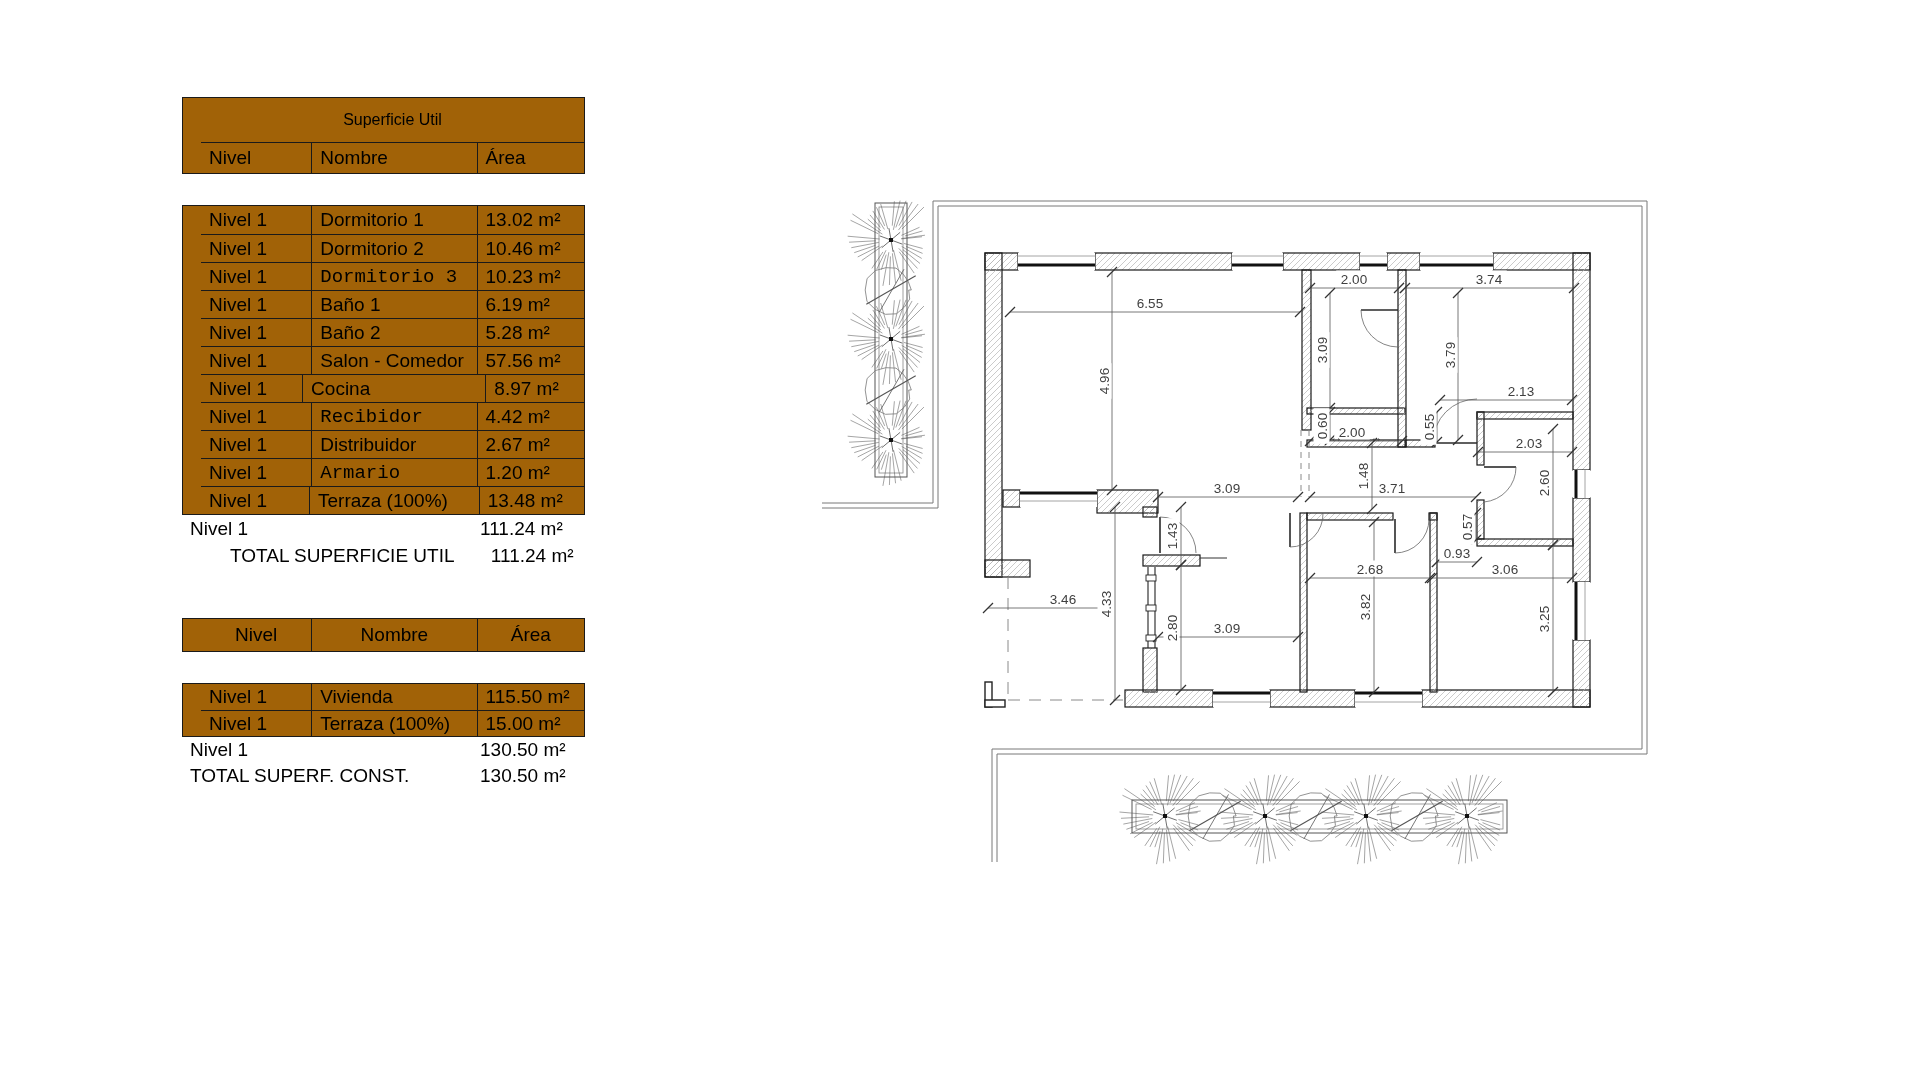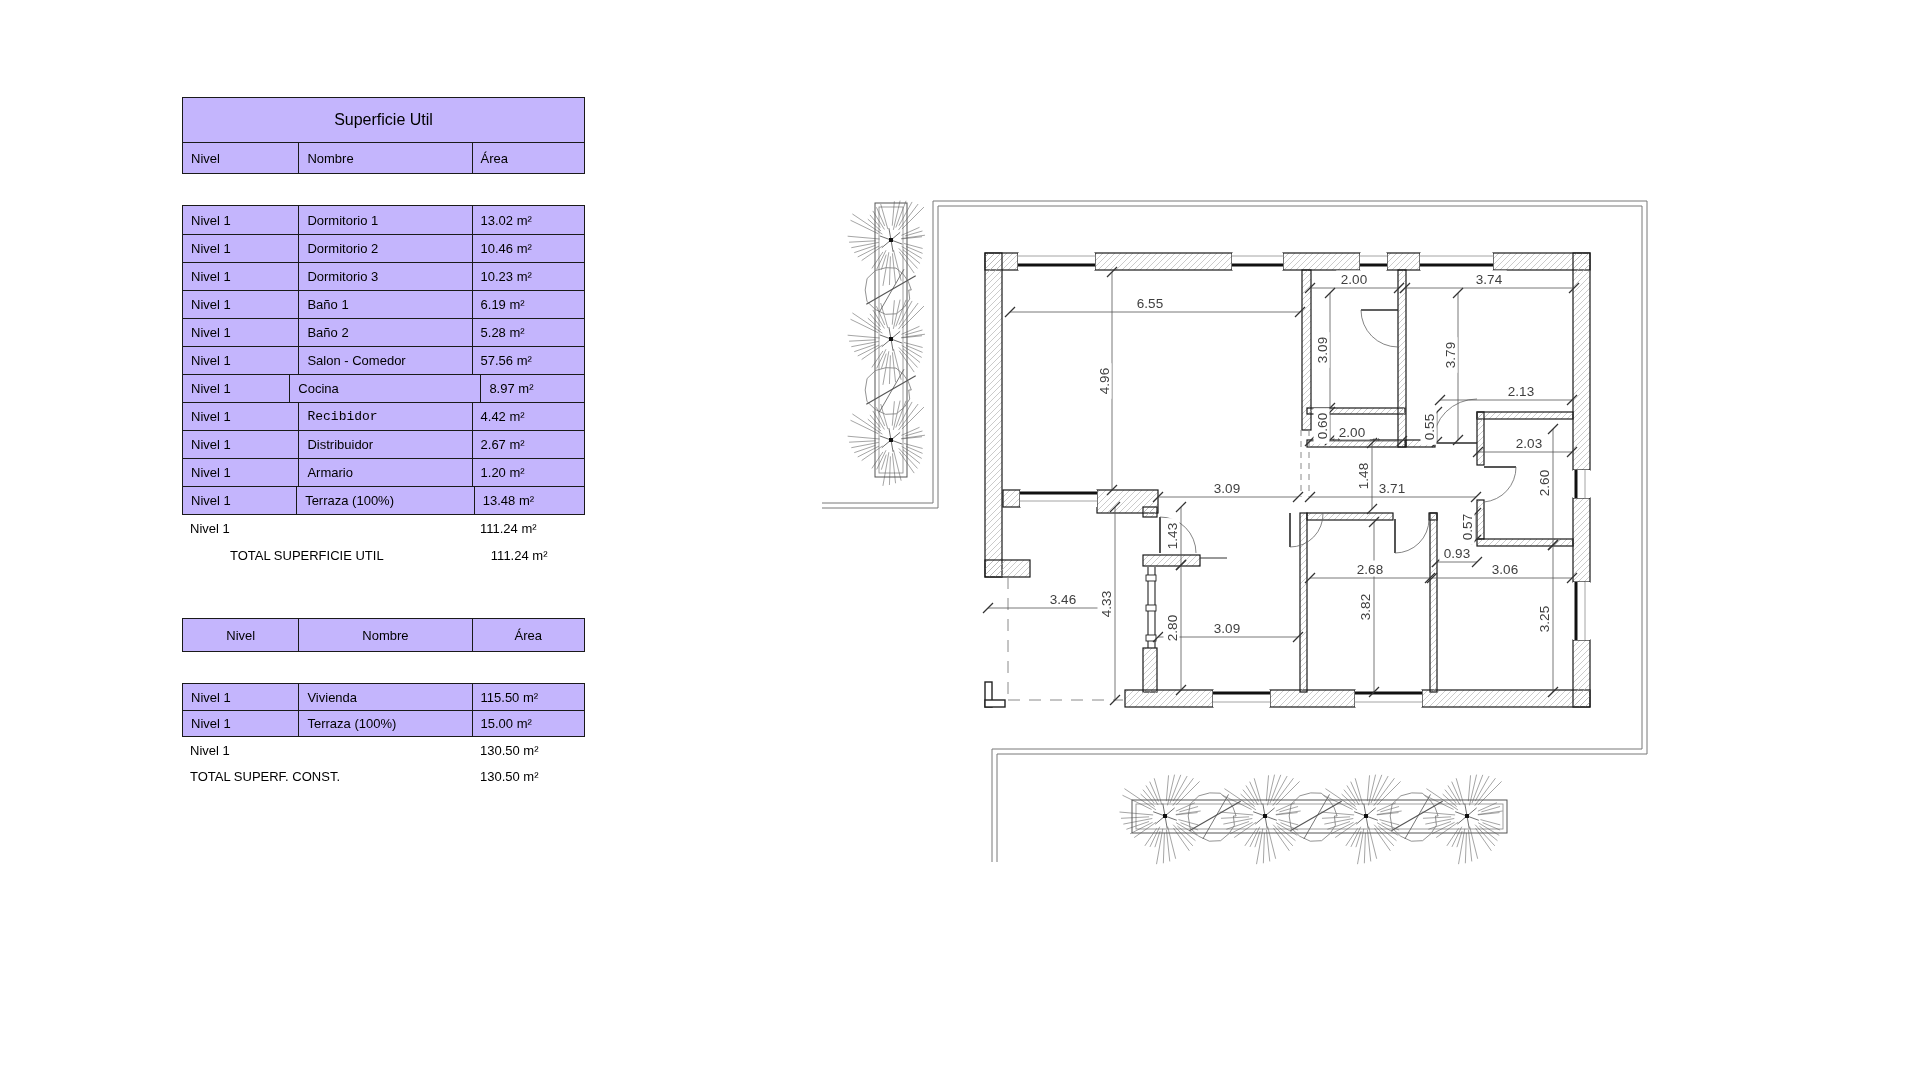--- a/index.html
+++ b/index.html
@@ -1,23 +1,23 @@
 <!DOCTYPE html>
 <html><head>
 <meta charset="utf-8">
 <style>
   html,body{margin:0;padding:0;background:#fff;}
   #page{position:relative;width:1920px;height:1080px;background:#fff;overflow:hidden;
         font-family:"Liberation Sans", sans-serif;color:#000;}
   .tbl{position:absolute;}
-  .tbl .box{border:1.5px solid #1a1a1a;box-sizing:border-box;background:#c4b5fd;}
+  .tbl .box{border:1.5px solid #1a1a1a;box-sizing:border-box;background:#a16207;padding-left:18px;}
   .tbl .title{display:flex;align-items:center;justify-content:center;font-size:16px;
               border-bottom:1.5px solid #1a1a1a;box-sizing:border-box;}
   .tbl .hrow,.tbl .brow,.tbl .frow{display:flex;box-sizing:border-box;}
-  .tbl .cell{display:flex;align-items:center;box-sizing:border-box;font-size:13px;
+  .tbl .cell{display:flex;align-items:center;box-sizing:border-box;font-size:19px;
              padding-left:8px;overflow:hidden;white-space:nowrap;}
   .tbl .cell.center{justify-content:center;padding-left:0;}
   .tbl .cell.vline{border-left:1.4px solid #1a1a1a;}
   .tbl .brow + .brow{border-top:1.4px solid #1a1a1a;}
   .tbl .frow .cell{border:none;}
   svg{position:absolute;left:0;top:0;}
   text{font-family:"Liberation Sans", sans-serif;}
 </style>
 </head>
 <body>
@@ -38,21 +38,21 @@
           <div class="cell vline" style="width: 174px;">Dormitorio 1</div>
           <div class="cell vline" style="width: 113px;">13.02 m²</div>
         </div>
         <div class="brow" style="height: 28px;">
           <div class="cell" style="width: 116px;">Nivel 1</div>
           <div class="cell vline" style="width: 174px;">Dormitorio 2</div>
           <div class="cell vline" style="width: 113px;">10.46 m²</div>
         </div>
         <div class="brow" style="height: 28px;">
           <div class="cell" style="width: 116px;">Nivel 1</div>
-          <div class="cell vline" style="width: 174px;">Dormitorio 3</div>
+          <div class="cell vline" style="width: 174px; font-family: Liberation Mono, monospace;">Dormitorio 3</div>
           <div class="cell vline" style="width: 113px;">10.23 m²</div>
         </div>
         <div class="brow" style="height: 28px;">
           <div class="cell" style="width: 116px;">Nivel 1</div>
           <div class="cell vline" style="width: 174px;">Baño 1</div>
           <div class="cell vline" style="width: 113px;">6.19 m²</div>
         </div>
         <div class="brow" style="height: 28px;">
           <div class="cell" style="width: 116px;">Nivel 1</div>
           <div class="cell vline" style="width: 174px;">Baño 2</div>
@@ -73,21 +73,21 @@
           <div class="cell vline" style="width: 174px; font-family: Liberation Mono, monospace;">Recibidor</div>
           <div class="cell vline" style="width: 113px;">4.42 m²</div>
         </div>
         <div class="brow" style="height: 28px;">
           <div class="cell" style="width: 116px;">Nivel 1</div>
           <div class="cell vline" style="width: 174px;">Distribuidor</div>
           <div class="cell vline" style="width: 113px;">2.67 m²</div>
         </div>
         <div class="brow" style="height: 28px;">
           <div class="cell" style="width: 116px;">Nivel 1</div>
-          <div class="cell vline" style="width: 174px;">Armario</div>
+          <div class="cell vline" style="width: 174px; font-family: Liberation Mono, monospace;">Armario</div>
           <div class="cell vline" style="width: 113px;">1.20 m²</div>
         </div>
         <div class="brow" style="height: 28px;">
           <div class="cell" style="width: 116px;">Nivel 1</div>
           <div class="cell vline" style="width: 174px;">Terraza (100%)</div>
           <div class="cell vline" style="width: 113px; margin-left: 8px;">13.48 m²</div>
         </div>
       </div>
       <div class="frow" style="height: 27px;">
         <div class="cell" style="width: 290px;">Nivel 1</div>

